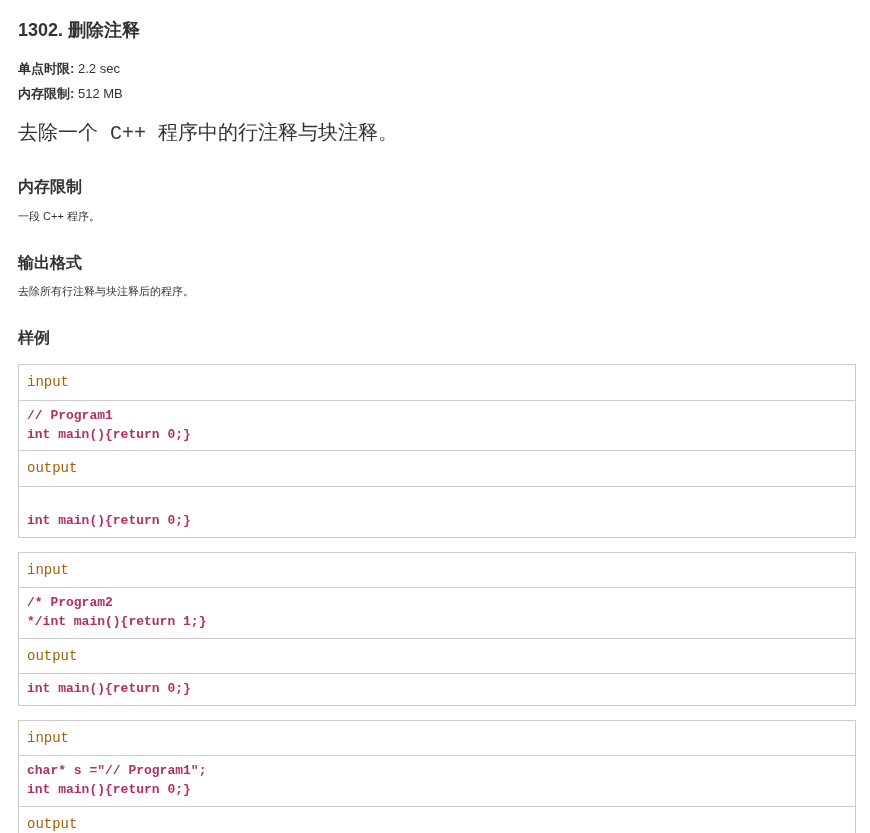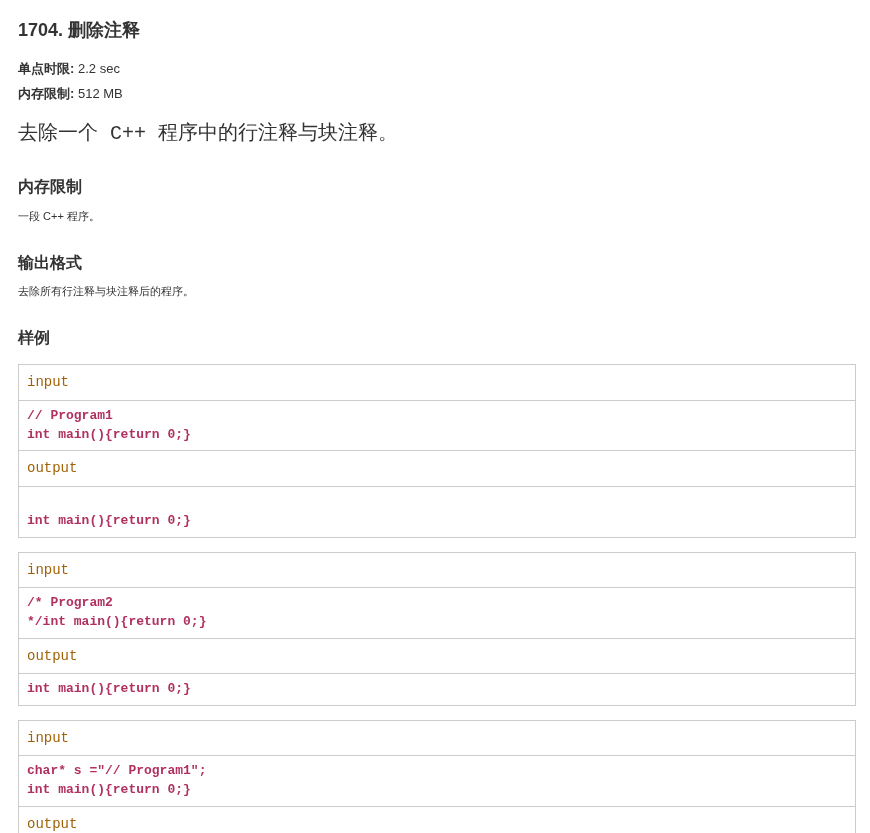--- a/index.html
+++ b/index.html
@@ -58,21 +58,21 @@
     white-space: pre;
     line-height: 1.45;
     border-bottom: none;
     font-weight: bold;
   }
   .ex-code.input-c { border-bottom: 1px solid #ccc; }
 </style>
 </head>
 <body>
 
-<h2 class="title">1704. 删除注释</h2>
+<h2 class="title">1302. 删除注释</h2>
 
 <div class="meta-line">
   <b>单点时限:</b>
   <span>2.2 sec</span>
 </div>
 <div class="meta-line">
   <b>内存限制:</b>
   <span>512 MB</span>
 </div>
 
@@ -91,21 +91,21 @@
   <div class="ex-code input-c">// Program1
 int main(){return 0;}</div>
   <div class="ex-header">output</div>
   <div class="ex-code">
 int main(){return 0;}</div>
 </div>
 
 <div class="example-block">
   <div class="ex-header">input</div>
   <div class="ex-code input-c">/* Program2
-*/int main(){return 0;}</div>
+*/int main(){return 1;}</div>
   <div class="ex-header">output</div>
   <div class="ex-code">int main(){return 0;}</div>
 </div>
 
 <div class="example-block">
   <div class="ex-header">input</div>
   <div class="ex-code input-c">char* s ="// Program1";
 int main(){return 0;}</div>
   <div class="ex-header">output</div>
 

